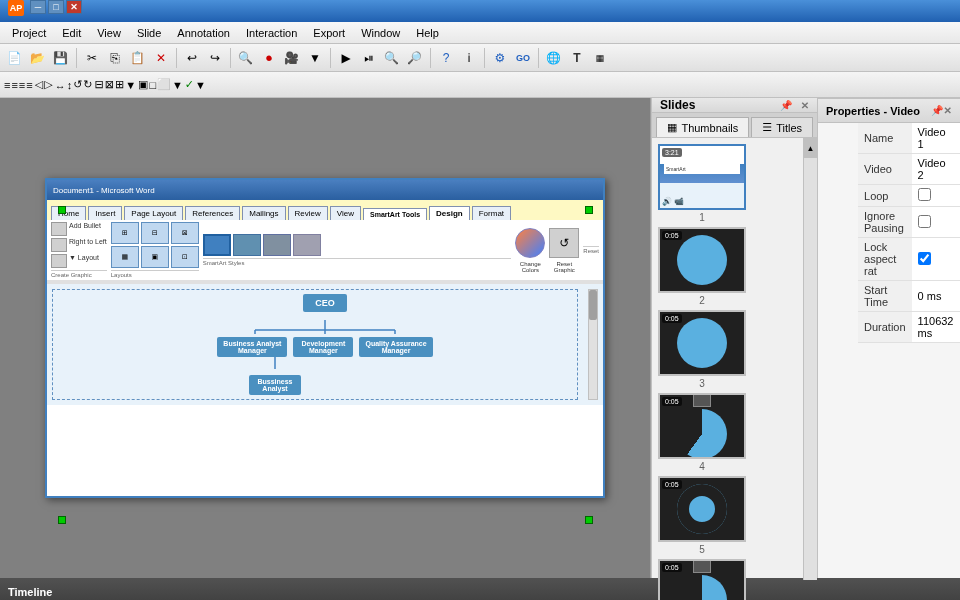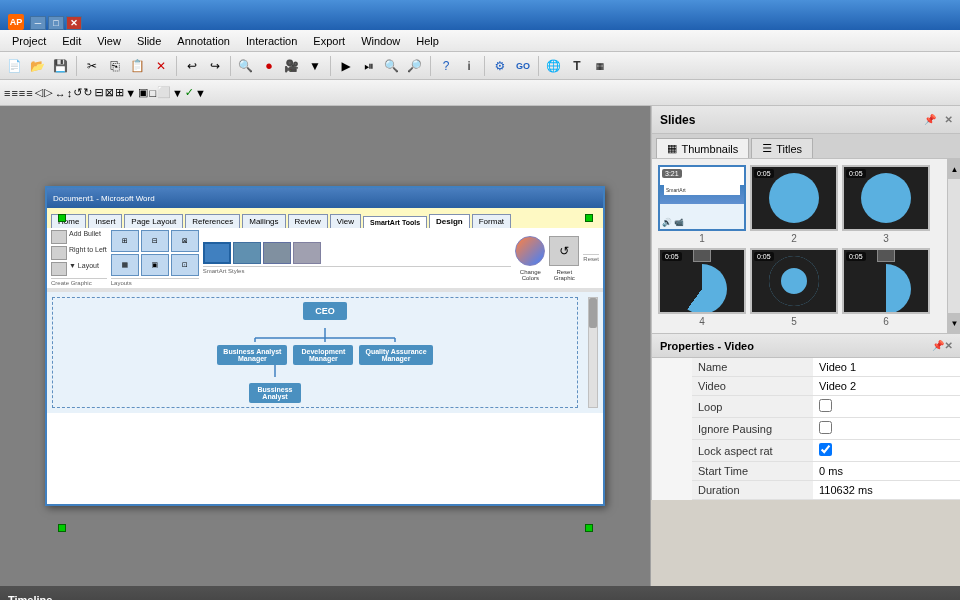--- a/index.html
+++ b/index.html
@@ -2,23 +2,23 @@
 <html><head>
   <meta charset="utf-8">
   <style>
     * { box-sizing: border-box; margin: 0; padding: 0; }
     body { font-family: 'Segoe UI', Tahoma, sans-serif; font-size: 11px; background: #d4d0c8; overflow: hidden; width: 960px; height: 600px; }
 
     
     #title-bar {
       background: linear-gradient(to bottom, #4a90d9, #2060b0);
       color: white;
-      height: 30px;
-      display: flex;
-      align-items: flex-end;
+      height: 22px;
+      display: flex;
+      align-items: flex-start;
       padding: 0 8px;
       font-size: 11px;
       font-weight: bold;
       user-select: none;
     }
     #title-bar .title-icon { width: 16px; height: 16px; background: #ff6600; border-radius: 2px; margin-right: 6px; font-size: 9px; display: flex; align-items: center; justify-content: center; color: white; font-weight: bold; }
     #title-bar .title-text { flex: 1; }
     #title-bar .win-buttons { display: flex; gap: 2px; }
     #title-bar .win-btn { width: 16px; height: 14px; display: flex; align-items: center; justify-content: center; background: #6090c0; border: 1px solid #4070a0; color: white; font-size: 9px; cursor: pointer; }
     #title-bar .win-btn.close { background: #c0392b; }
@@ -578,21 +578,21 @@
           </div>
 
           <div style="position:absolute;right:5px;top:5px;width:10px;bottom:5px;background:#e0e0e0;border:1px solid #c0c0c0;">
             <div style="width:100%;height:30px;background:#a0a0a0;border-radius:2px;"></div>
           </div>
         </div>
       </div>
     </div>
   </div>
 
-  <div style="width:310px;display:flex;flex-direction:column;border-left:1px solid #a0a0a0;">
+  <div style="width:310px;display:flex;flex-direction:row;border-left:1px solid #a0a0a0;">
 
     <div id="slides-panel">
       <div id="slides-header">
         <span>Slides</span>
         <div style="flex:1;"></div>
         <span class="pin-icon">📌</span>
         <span class="close-icon-sm">✕</span>
       </div>
 
       <div class="slides-tabs">

